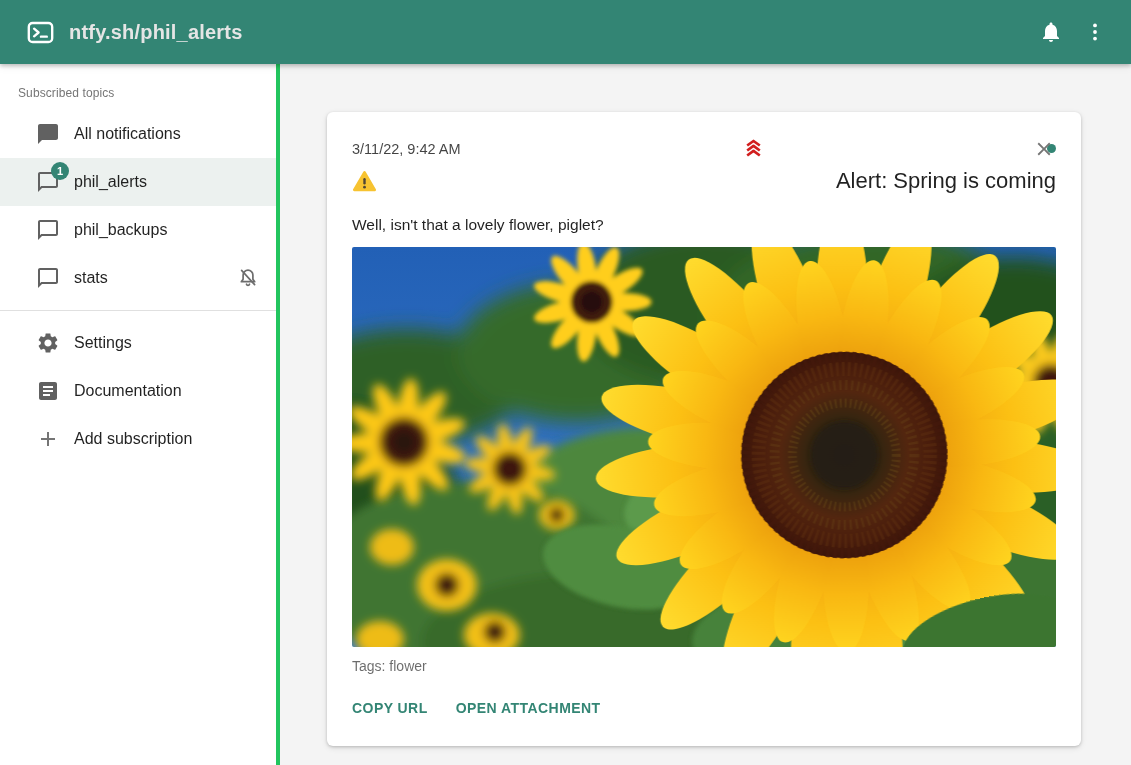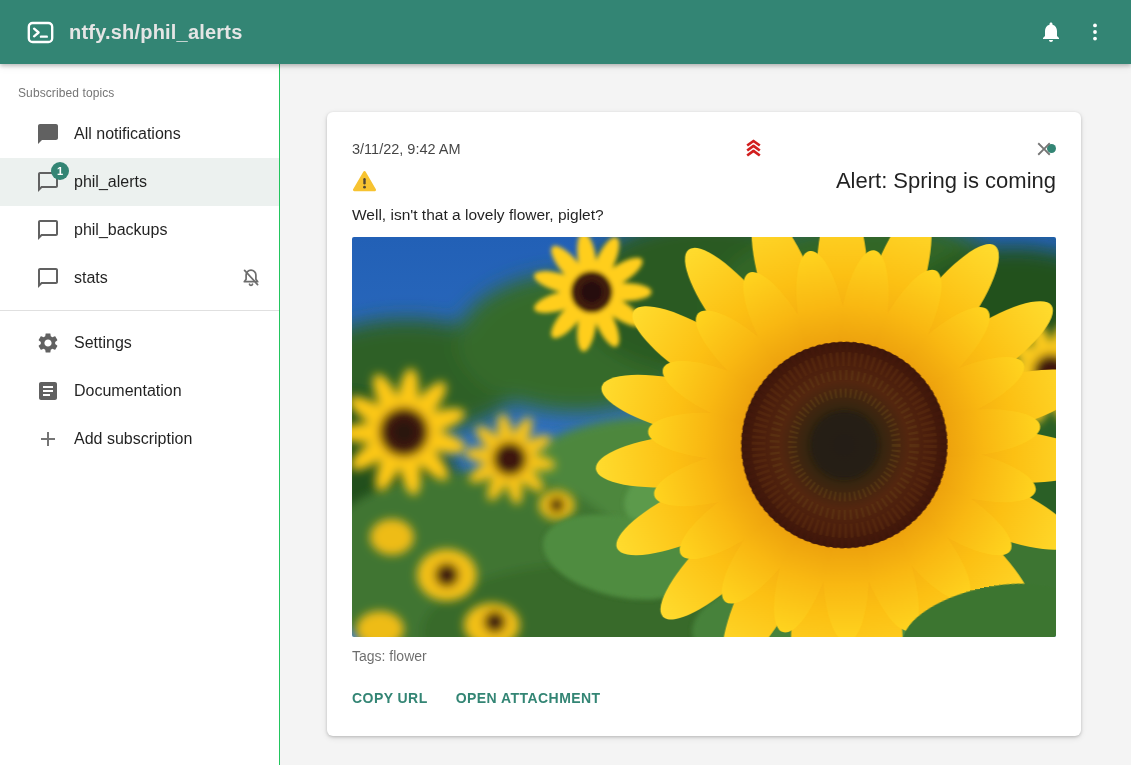--- a/index.html
+++ b/index.html
@@ -24,21 +24,21 @@
   .appbar-spacer { flex: 1; }
   .icon-btn {
     width: 44px; height: 44px; border: none; background: transparent;
     display: flex; align-items: center; justify-content: center;
     cursor: pointer; border-radius: 50%; padding: 0;
   }
 
   
   .sidebar {
     position: fixed; top: 64px; left: 0; width: 280px; bottom: 0;
-    background: #fff; border-right: 1px solid #22c55e; z-index: 10;
+    background: #fff; border-right: 4px solid #22c55e; z-index: 10;
   }
   .sidebar-caption {
     padding: 22px 18px 10px 18px;
     font-size: 12px; color: #757575; letter-spacing: 0.1px;
   }
   .nav-item {
     height: 48px; display: flex; align-items: center;
     padding: 0 16px 0 36px; cursor: pointer;
     font-size: 16px; color: rgba(0,0,0,0.87);
   }
@@ -68,21 +68,21 @@
     width: 30px; height: 30px; border: none; background: transparent;
     display: flex; align-items: center; justify-content: center; cursor: pointer; padding: 0;
   }
   .date-row { display: flex; align-items: center; gap: 5px; font-size: 14.5px; color: rgba(0,0,0,0.74); justify-content: space-between; }
   .priority-icon { display: flex; margin-left: 2px; }
   .unread-dot { width: 9px; height: 9px; border-radius: 50%; background: #338574; margin-left: 3px; }
   .notif-title {
     margin-top: 9px; font-size: 22px; color: rgba(0,0,0,0.87);
     display: flex; align-items: center; gap: 11px; font-weight: normal; justify-content: space-between;
   }
-  .notif-body { margin-top: 12px; font-size: 15.5px; color: rgba(0,0,0,0.87); }
+  .notif-body { margin-top: 22px; font-size: 15.5px; color: rgba(0,0,0,0.87); }
   .attachment {
     margin-top: 13px; width: 704px; height: 400px;
     border-radius: 2px; overflow: hidden; cursor: pointer; line-height: 0;
   }
   .tags-row { margin-top: 11px; font-size: 14px; color: rgba(0,0,0,0.58); }
   .actions-row { margin-top: 24px; display: flex; gap: 28px; }
   .text-btn {
     background: none; border: none; padding: 2px 0; cursor: pointer;
     color: #338574; font-family: "Liberation Sans", sans-serif;
     font-size: 14px; font-weight: bold; letter-spacing: 0.45px;

